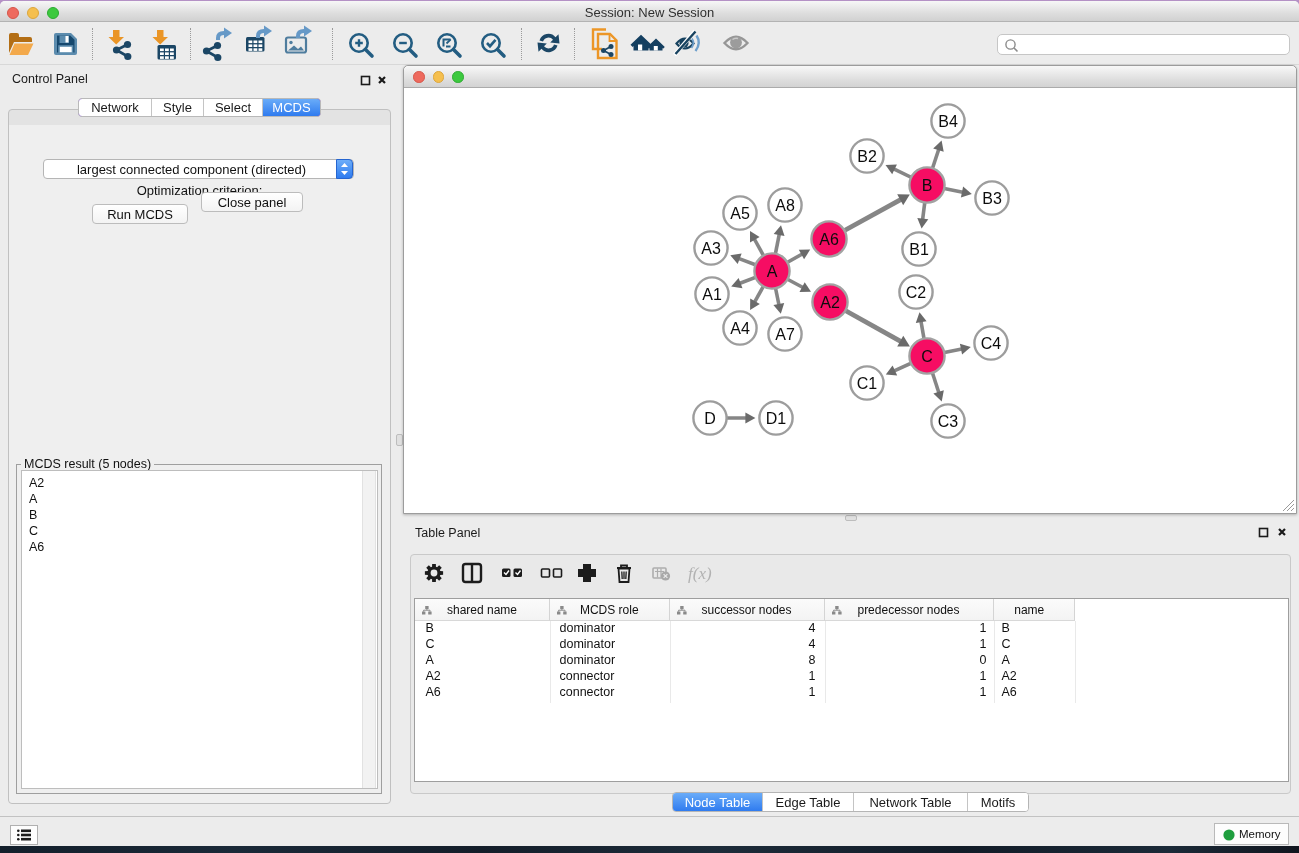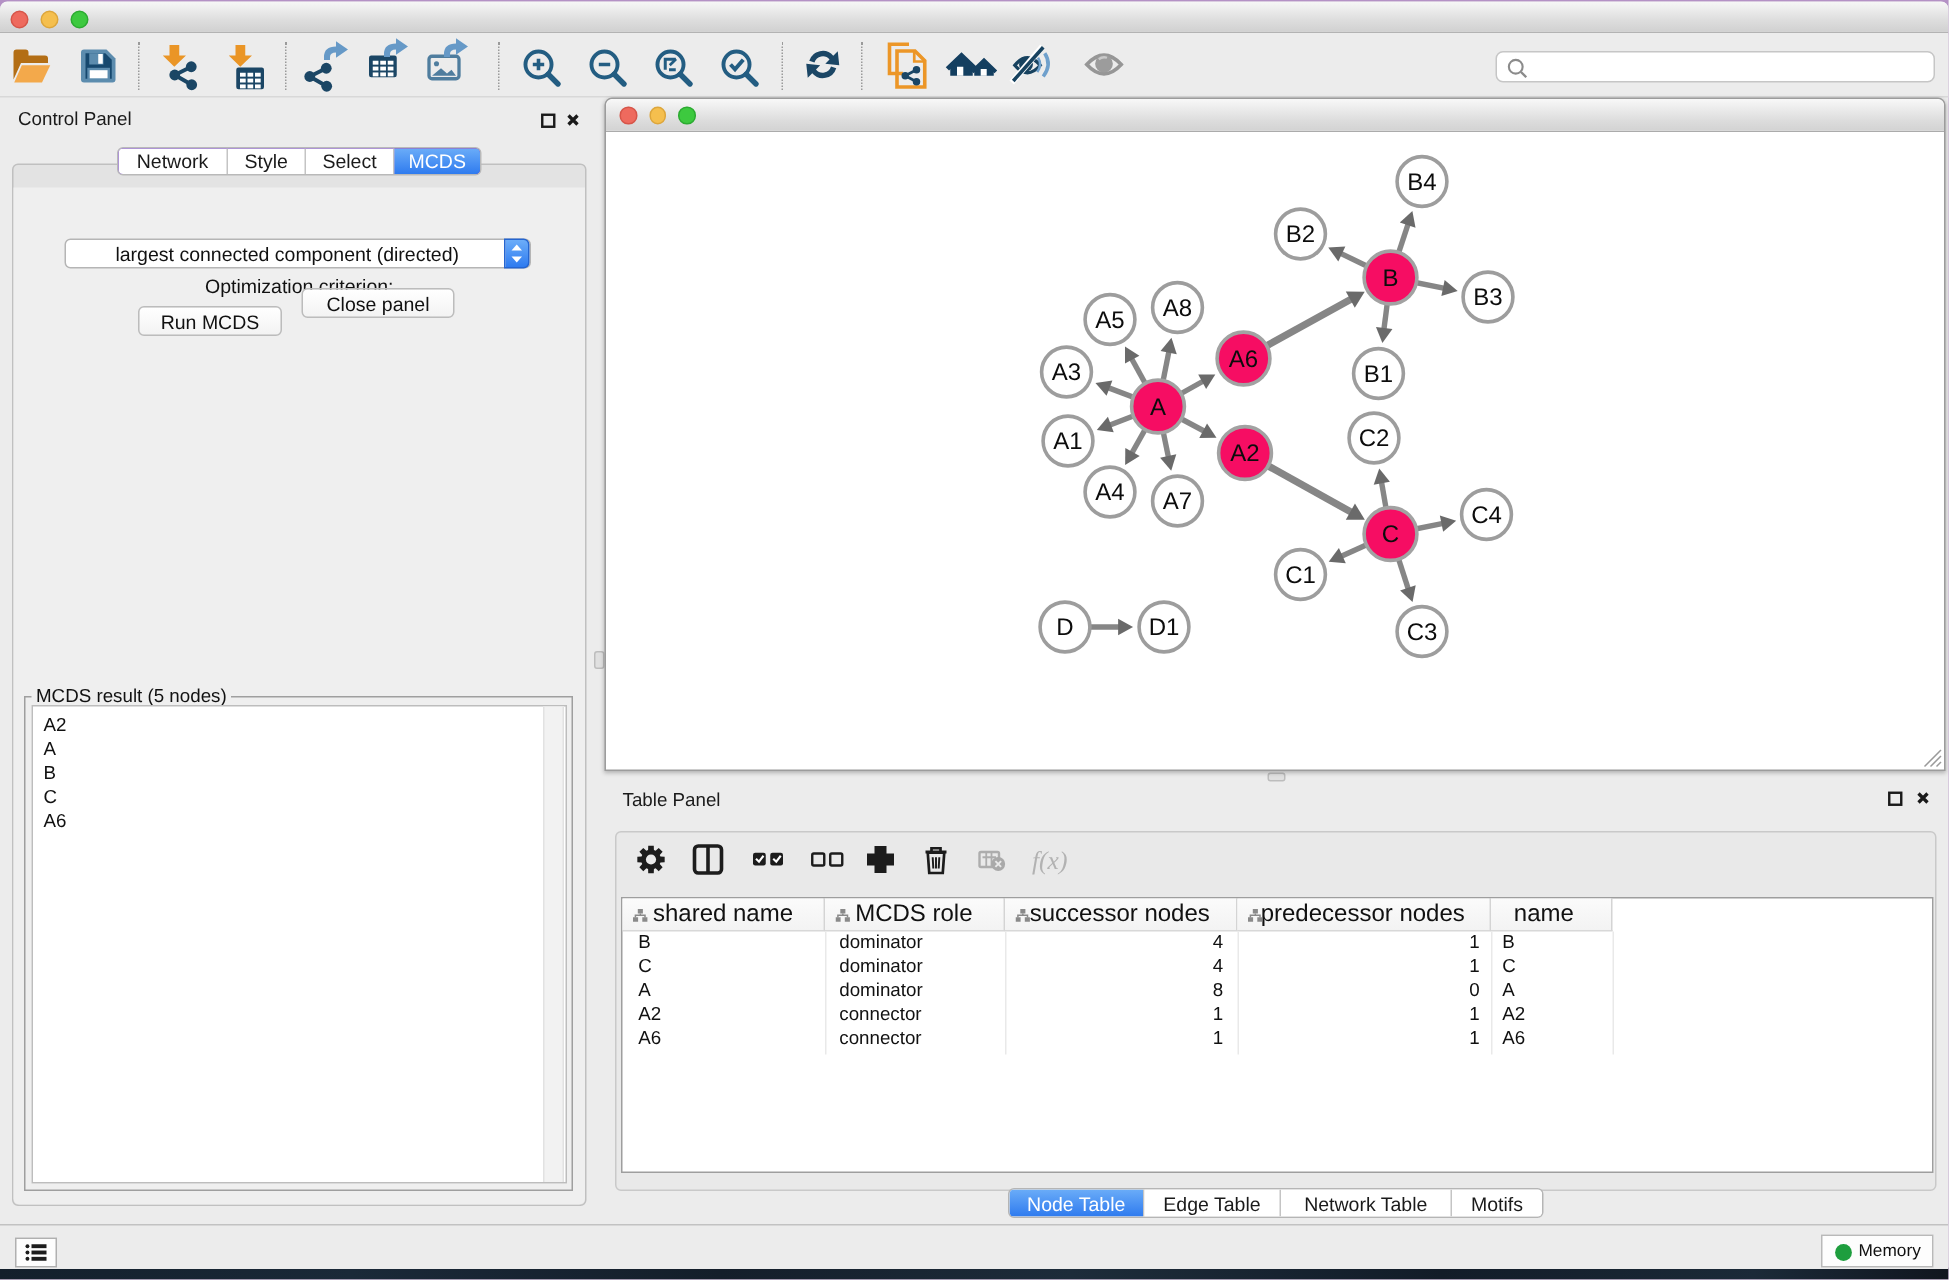--- a/index.html
+++ b/index.html
@@ -38,36 +38,37 @@
 #mcdsscroll { left:362px; top:470px; width:14px; height:317px; background:#f2f2f2; border-left:1px solid #e2e2e2; border-right:1px solid #e2e2e2;}
 
 #gwin { left:403px; top:64px; width:894px; height:449px; background:#fff; border:1px solid #9c9c9c; border-radius:5px 5px 0 0; box-shadow:0 1px 3px rgba(0,0,0,0.25);}
 #gtitle { left:0; top:0; width:100%; height:22px; border-radius:5px 5px 0 0; background:linear-gradient(#f8f8f8,#dcdcdc 70%,#d3d3d3); border-bottom:1px solid #ababab; }
 .tls { width:11.5px; height:11.5px; border-radius:50%; top:5px; }
 #gtitletext { width:100%; top:4px; padding-left:3px; text-align:center; font-size:13px; color:#2b2b2b; }
 
 #tp-title { left:415px; top:525px; font-size:12.5px; color:#1a1a1a; }
 #tp-panel { left:410px; top:553px; width:881px; height:240px; background:#e9e9e9; border:1px solid #c9c9c9; border-radius:4px; }
 #ttable { left:414px; top:597px; width:875px; height:184px; background:#fff; border:1px solid #9e9e9e; }
-.hcell { top:0; height:22px; border-right:1px solid #d4d4d4; border-bottom:1px solid #d8d8d8; background:linear-gradient(#fbfbfb,#f3f3f3); display:flex; align-items:center; justify-content:center; font-size:16px; color:#111; }
+.hcell { top:0; height:22px; border-right:1px solid #d4d4d4; border-bottom:1px solid #d8d8d8; background:linear-gradient(#fbfbfb,#f3f3f3); display:flex; align-items:center; justify-content:center; font-size:12px; color:#111; }
 .vline { top:22px; width:0; border-left:1px solid #e9e9e9; height:82px; }
 .trow { font-size:12.5px; color:#111; height:16px; }
 .cell { position:absolute; }
 #btabs { left:672px; top:791px; height:20px; display:flex; border:1px solid #b5b5b5; border-radius:4px; background:#fff; overflow:hidden; }
 
 #statusbar { left:0; top:815px; width:1299px; height:30px; border-top:1px solid #c2c2c2; background:#ececec; }
 #listbtn { left:10px; top:824px; width:28px; height:20px; background:#fdfdfd; border:1px solid #b0b0b0; }
 #membtn { left:1214px; top:822px; width:75px; height:22px; background:#fdfdfd; border:1px solid #b9b9b9; font-size:11.5px; color:#111; }
 </style></head><body>
 <div class="abs" id="deskbottom"></div>
 <div class="abs" id="win">
 <div class="abs" id="titlebar">
   <div class="abs tl" style="left:7px; background:#ee6a5e; border:0.5px solid #d65549;"></div>
   <div class="abs tl" style="left:27px; background:#f5bf4e; border:0.5px solid #dda63b;"></div>
   <div class="abs tl" style="left:47px; background:#3dc93f; border:0.5px solid #2cab31;"></div>
+  <div class="abs" id="title">Session: New Session</div>
 </div>
 <div class="abs" id="toolbar">
 <svg class="abs" style="left:0;top:0" width="1299" height="42">
 
 <g>
  <path d="M9 30 L9 12 Q9 10 11 10 L17 10 Q19 10 19 12 L19 14 L30 14 Q32 14 32 16 L32 19 L14 19 Z" fill="#b36e15"></path>
  <path d="M14.5 20.5 L33.5 20.5 L28 32 L9.5 32 Z" fill="#f3a94b"></path>
 </g>
 
 <g>

